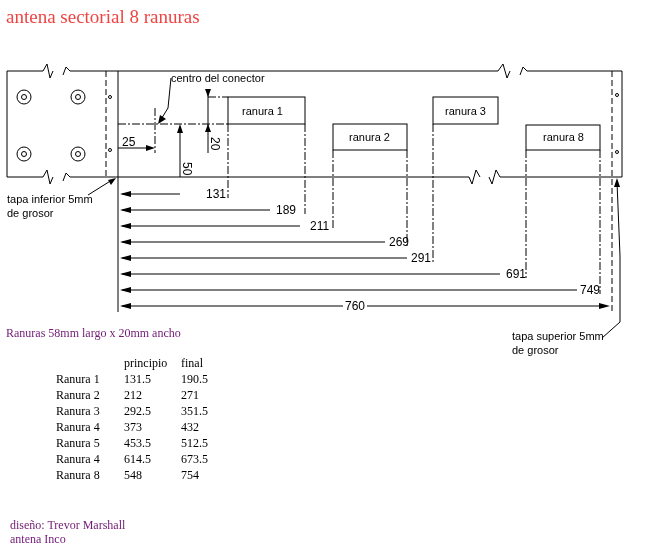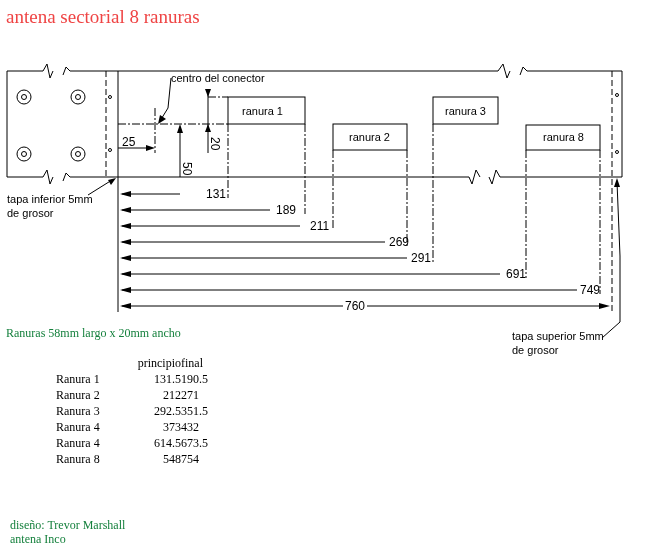--- a/index.html
+++ b/index.html
@@ -1,26 +1,26 @@
 <!DOCTYPE html>
 <html><head>
 <meta charset="utf-8">
 <style>
   html, body { margin: 0; padding: 0; background: #ffffff; }
   body { width: 653px; height: 556px; position: relative; overflow: hidden; }
   #title { position: absolute; left: 6px; top: 6px; font-family: "Liberation Serif", serif; font-size: 19px; color: #ef4444; white-space: nowrap; }
   svg#drawing { position: absolute; left: 0; top: 0; }
   .txt-sans { font-family: "Liberation Sans", sans-serif; font-size: 11px; fill: #000; }
   .txt-dim { font-family: "Liberation Sans Narrow", "Liberation Sans", sans-serif; font-size: 12px; fill: #000; }
-  .serif-block { position: absolute; font-family: "Liberation Serif", serif; font-size: 12px; color: #15803d; white-space: nowrap; }
+  .serif-block { position: absolute; font-family: "Liberation Serif", serif; font-size: 12px; color: #701a75; white-space: nowrap; }
   #slot-note { left: 6px; top: 326px; }
   #table { position: absolute; left: 56px; top: 356px; font-family: "Liberation Serif", serif; font-size: 12px; border-collapse: collapse; }
   #table td, #table th { padding: 0; height: 16px; font-weight: normal; text-align: left; vertical-align: top; }
   #table .c0 { width: 68px; }
-  #table .c1 { width: 57px; text-align: right; }
+  #table .c1 { width: 57px; }
   #credits { left: 10px; top: 518px; line-height: 14px; }
 </style>
 </head>
 <body>
 
 <div id="title">antena sectorial 8 ranuras</div>
 
 <svg id="drawing" width="653" height="556" viewBox="0 0 653 556" xmlns="http://www.w3.org/2000/svg">
   <defs>
     <marker id="arrowL" markerWidth="10" markerHeight="6" refX="0" refY="3" orient="auto" markerUnits="userSpaceOnUse">
@@ -174,20 +174,25 @@
         <td class="c0">Ranura 3</td>
         <td class="c1">292.5</td>
         <td class="c2">351.5</td>
       </tr>
       <tr>
         <td class="c0">Ranura 4</td>
         <td class="c1">373</td>
         <td class="c2">432</td>
       </tr>
       <tr>
+        <td class="c0">Ranura 5</td>
+        <td class="c1">453.5</td>
+        <td class="c2">512.5</td>
+      </tr>
+      <tr>
         <td class="c0">Ranura 4</td>
         <td class="c1">614.5</td>
         <td class="c2">673.5</td>
       </tr>
       <tr>
         <td class="c0">Ranura 8</td>
         <td class="c1">548</td>
         <td class="c2">754</td>
       </tr>
     </tbody>

